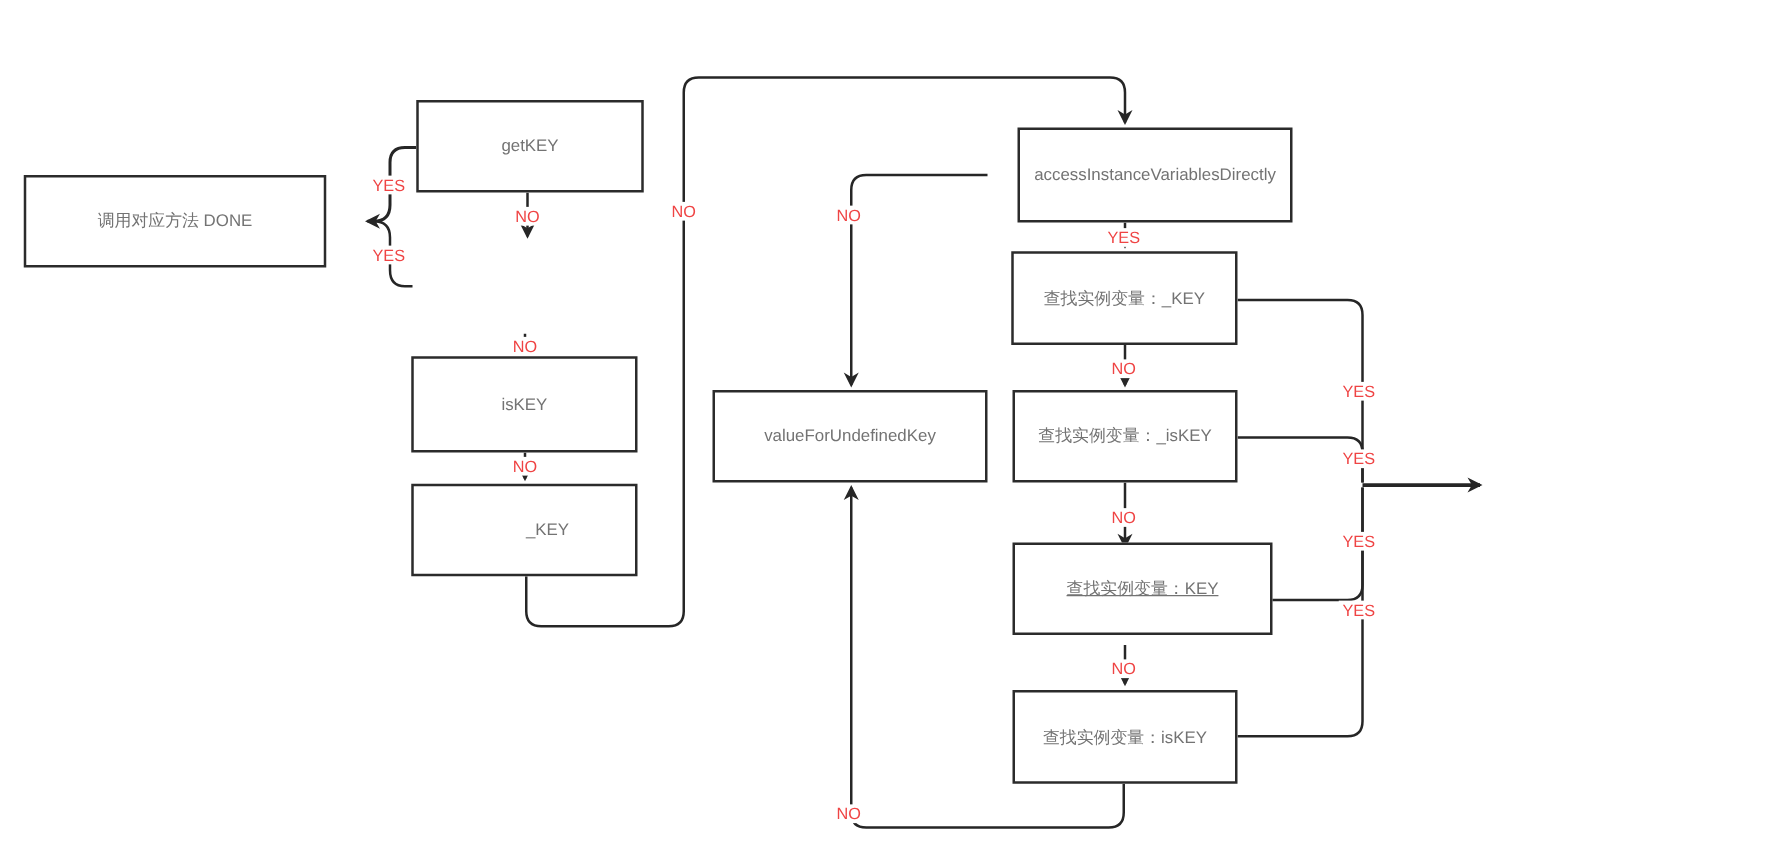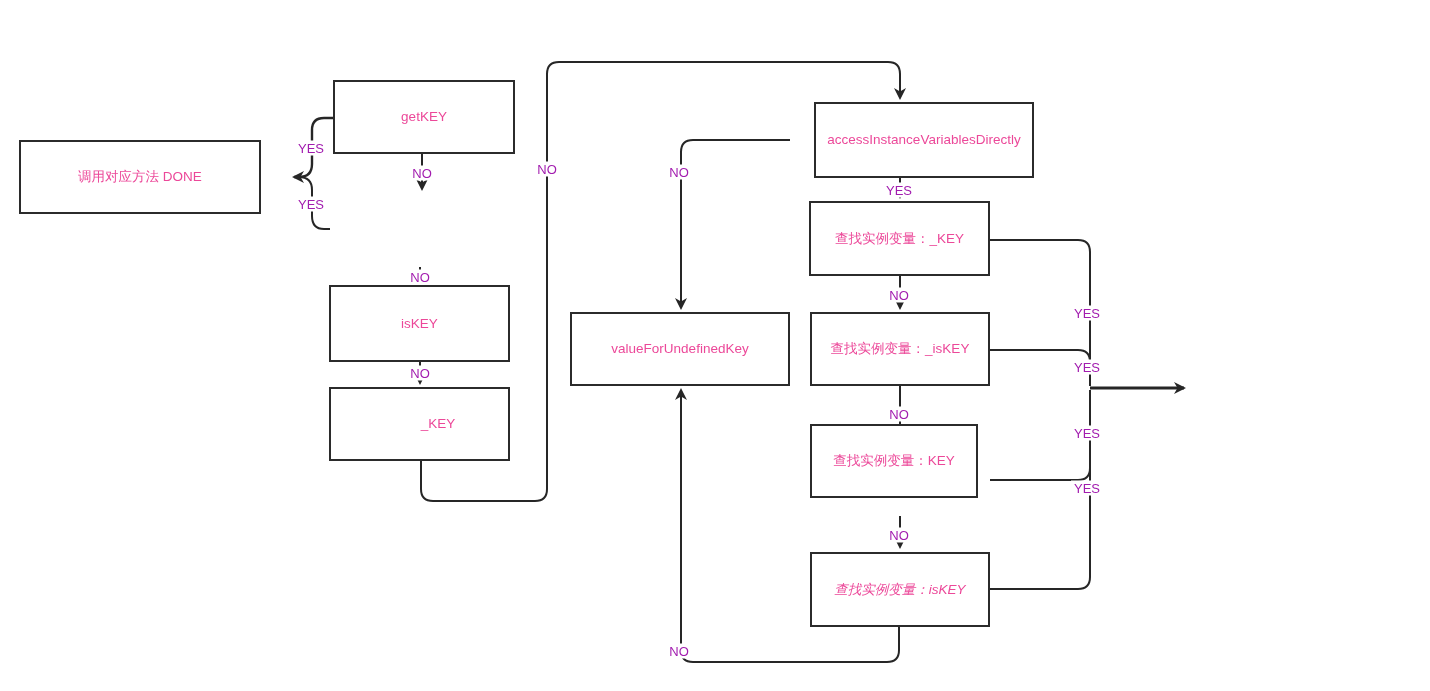--- a/index.html
+++ b/index.html
@@ -22,31 +22,31 @@
     position: absolute;
     box-sizing: border-box;
     background: #ffffff;
     border: 2px solid #2b2b2b;
     display: flex;
     align-items: center;
     justify-content: center;
     text-align: center;
     font-size: 13.5px;
     line-height: 1.3;
-    color: #ec4899;
+    color: #737373;
     z-index: 2;
     padding: 2px 6px;
   }
   .edge-label {
     position: absolute;
     transform: translate(-50%, -50%);
     background: #ffffff;
     padding: 0 3px;
     font-size: 13px;
-    color: #a21caf;
+    color: #ef4444;
     white-space: nowrap;
     z-index: 3;
   }
 </style>
 </head>
 <body>
 
 <div class="canvas">
 
   <svg class="edges" viewBox="0 0 1430 691">
@@ -93,23 +93,23 @@
   <div class="node" style="left:329px; top:387px; width:181px; height:74px;padding-left:43px;">_KEY</div>
 
   <div class="node" style="left:790px; top:102px; width:220px; height:76px;margin-left:24px;">accessInstanceVariablesDirectly</div>
 
   <div class="node" style="left:809px; top:201px; width:181px; height:75px;">查找实例变量：_KEY</div>
 
   <div class="node" style="left:810px; top:312px; width:180px; height:74px;">查找实例变量：_isKEY</div>
 
   <div class="node" style="left:570px; top:312px; width:220px; height:74px;">valueForUndefinedKey</div>
 
-  <div class="node" style="left:810px; top:424px; width:168px; height:74px;">查找实例变量：KEY</div>
+  <div class="node" style="left:810px; top:434px; width:208px; height:74px;text-decoration:underline;">查找实例变量：KEY</div>
 
-  <div class="node" style="left:810px; top:552px; width:180px; height:75px;font-style:italic;">查找实例变量：isKEY</div>
+  <div class="node" style="left:810px; top:552px; width:180px; height:75px;">查找实例变量：isKEY</div>
 
 
   <span class="edge-label" style="left:311px; top:148px;">YES</span>
   <span class="edge-label" style="left:311px; top:204px;">YES</span>
   <span class="edge-label" style="left:422px; top:173px;">NO</span>
   <span class="edge-label" style="left:420px; top:277px;">NO</span>
   <span class="edge-label" style="left:420px; top:373px;">NO</span>
   <span class="edge-label" style="left:547px; top:169px;">NO</span>
   <span class="edge-label" style="left:679px; top:172px;">NO</span>
   <span class="edge-label" style="left:899px; top:190px;">YES</span>

